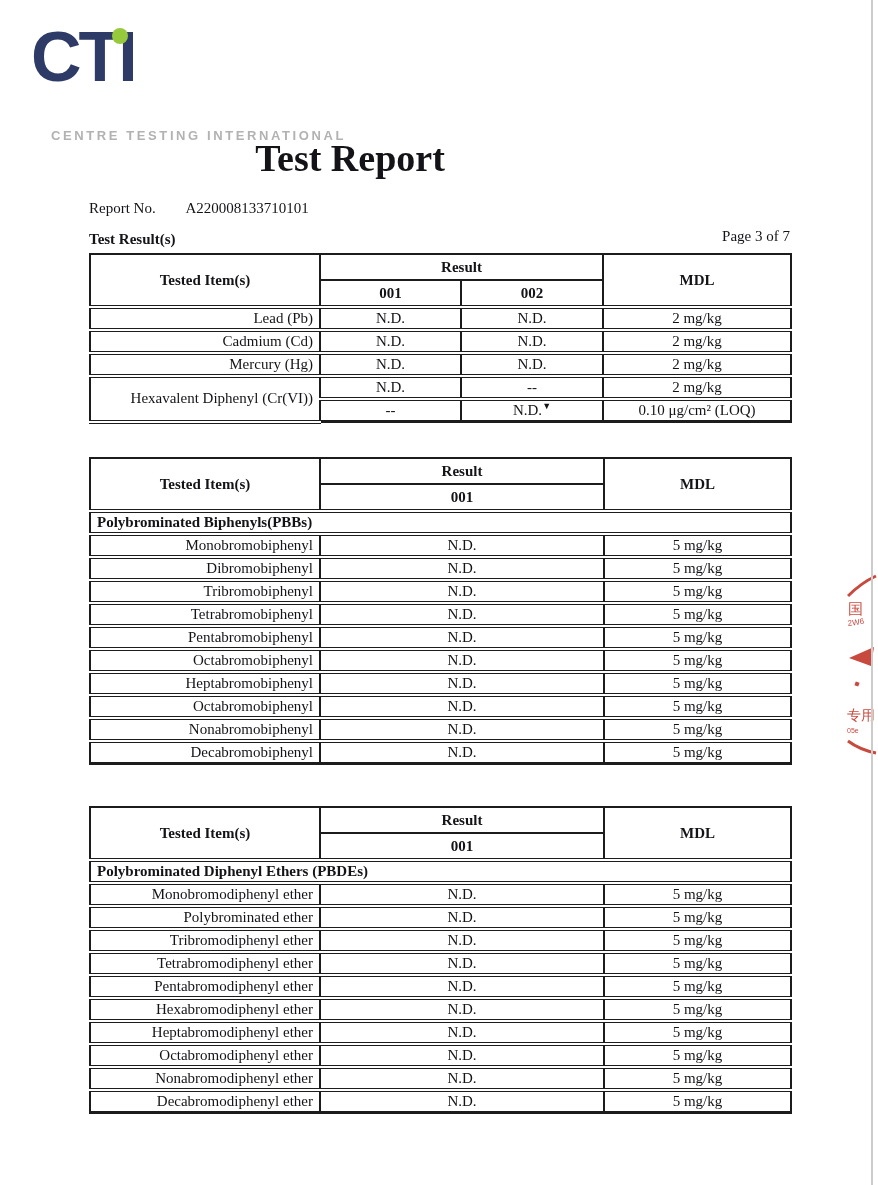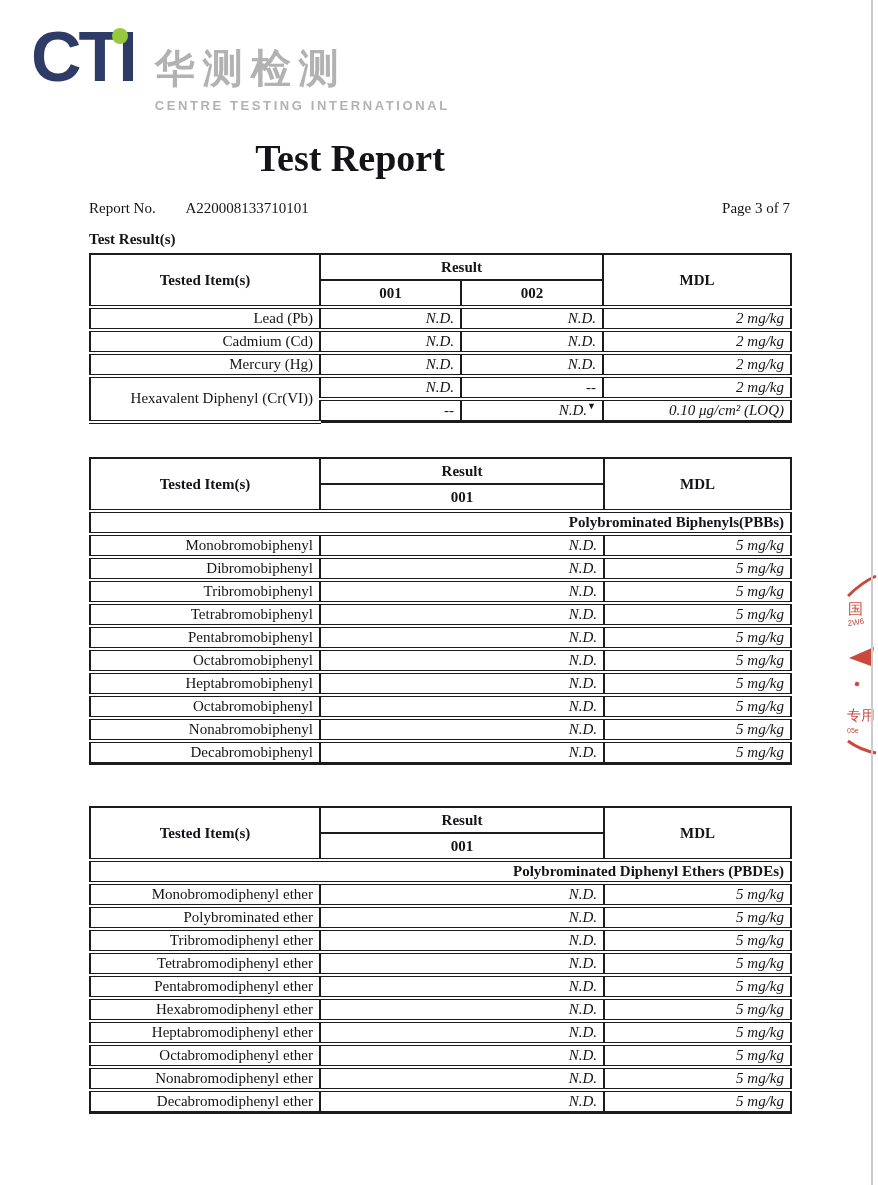--- a/index.html
+++ b/index.html
@@ -1,69 +1,68 @@
 <!DOCTYPE html>
 <html><head>
 <meta charset="utf-8">
 <style>
   html,body{margin:0;padding:0;}
   body{
     width:878px;height:1185px;position:relative;background:#ffffff;
     font-family:"Liberation Serif",serif;color:#141418;overflow:hidden;
   }
   
-  .logo{position:absolute;left:31px;top:22px;display:flex;align-items:flex-start;}
+  .logo{position:absolute;left:31px;top:22px;display:flex;align-items:flex-start;flex-direction:column;}
   .logo-cti{
     font-family:"Liberation Sans",sans-serif;font-weight:bold;font-size:70px;
     line-height:1;letter-spacing:-3px;position:relative;
   }
   .logo-dot{position:absolute;width:16px;height:16px;border-radius:50%;left:81px;top:6px;}
   .logo-right{margin-left:20px;padding-top:26px;}
   .logo-cn{
     font-family:"Liberation Sans",sans-serif;font-size:40px;line-height:1;
     letter-spacing:8px;font-weight:bold;white-space:nowrap;
   }
   .logo-sub{
     font-family:"Liberation Sans",sans-serif;font-size:13px;letter-spacing:2.6px;
     font-weight:bold;margin-top:10px;white-space:nowrap;
   }
   
   .title{position:absolute;left:0;top:136px;width:700px;text-align:center;
     font-size:38px;font-weight:bold;}
   .report-line{position:absolute;left:89px;top:200px;width:701px;font-size:15px;}
   .report-no-label{display:inline-block;}
   .report-no{display:inline-block;margin-left:26px;}
-  .page-info{float:right;}
+  .page-info{float:right;margin-top:28px;}
   .section-label{position:absolute;left:89px;top:231px;font-size:15px;font-weight:bold;}
   
   table.rpt{position:absolute;left:89px;width:701px;border-collapse:collapse;
     table-layout:fixed;font-size:15px;padding-left:37px;}
   #t1{top:253px;} #t2{top:457px;} #t3{top:806px;}
   table.rpt th,table.rpt td{border:2px solid #1c1c1c;padding:0 6px;overflow:hidden;}
   table.rpt th{height:24px;font-weight:bold;text-align:center;}
   table.rpt td{height:19px;}
   table.rpt tr.data td{border-top:4px double #1c1c1c;border-bottom:4px double #1c1c1c;}
   table.rpt tr:last-child td{border-bottom:3px solid #1c1c1c;}
   td.item{text-align:right;}
-  td.val,td.mdl{text-align:right;font-style:italic;}
-  td.section-cell{font-weight:bold;text-align:right;}
+  td.val,td.mdl{text-align:center;}
+  td.section-cell{font-weight:bold;text-align:left;}
   sup.mark{font-size:9px;line-height:0;}
   
   .stamp{position:absolute;left:847px;top:574px;width:30px;height:185px;
     overflow:hidden;opacity:.92;}
   .edge-line{position:absolute;left:871px;top:0;width:2px;height:1185px;background:#cccccc;}
 </style>
 </head>
 <body>
 
 <div class="logo">
   <div class="logo-cti" style="color: rgb(45, 59, 102);">CTI</div>
   <div class="logo-dot" style="background: rgb(151, 201, 61);"></div>
   <div class="logo-right">
-    <div class="logo-cn" style="color: rgb(178, 178, 178);">华测检测</div>
     <div class="logo-sub" style="color: rgb(178, 178, 178);">CENTRE TESTING INTERNATIONAL</div>
   </div>
 </div>
 
 <div class="title">Test Report</div>
 <div class="report-line">
   <span class="report-no-label">Report No.</span>
   <span class="report-no">A220008133710101</span>
   <span class="page-info">Page 3 of 7</span>
 </div>

